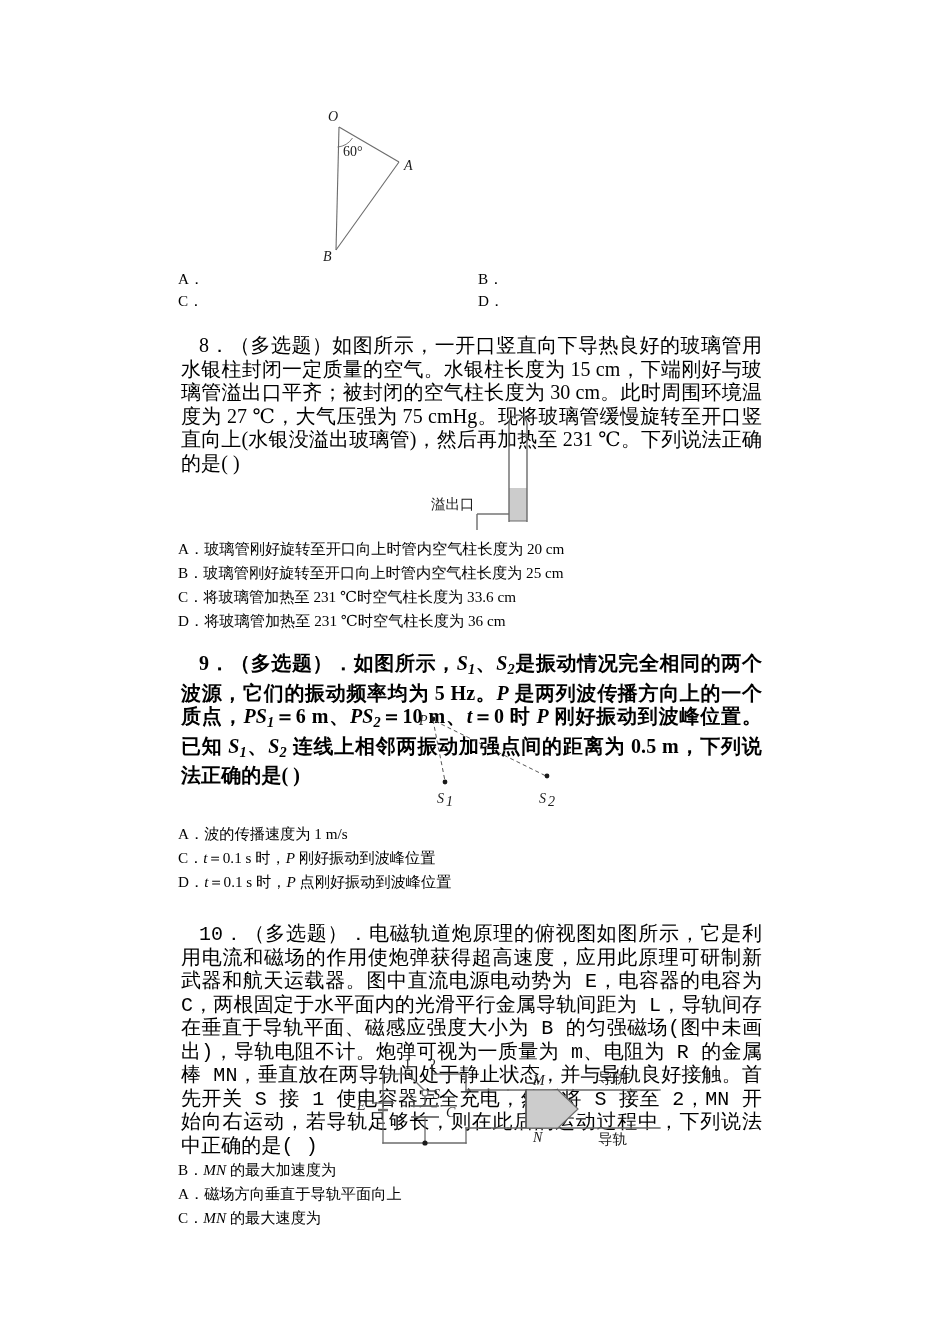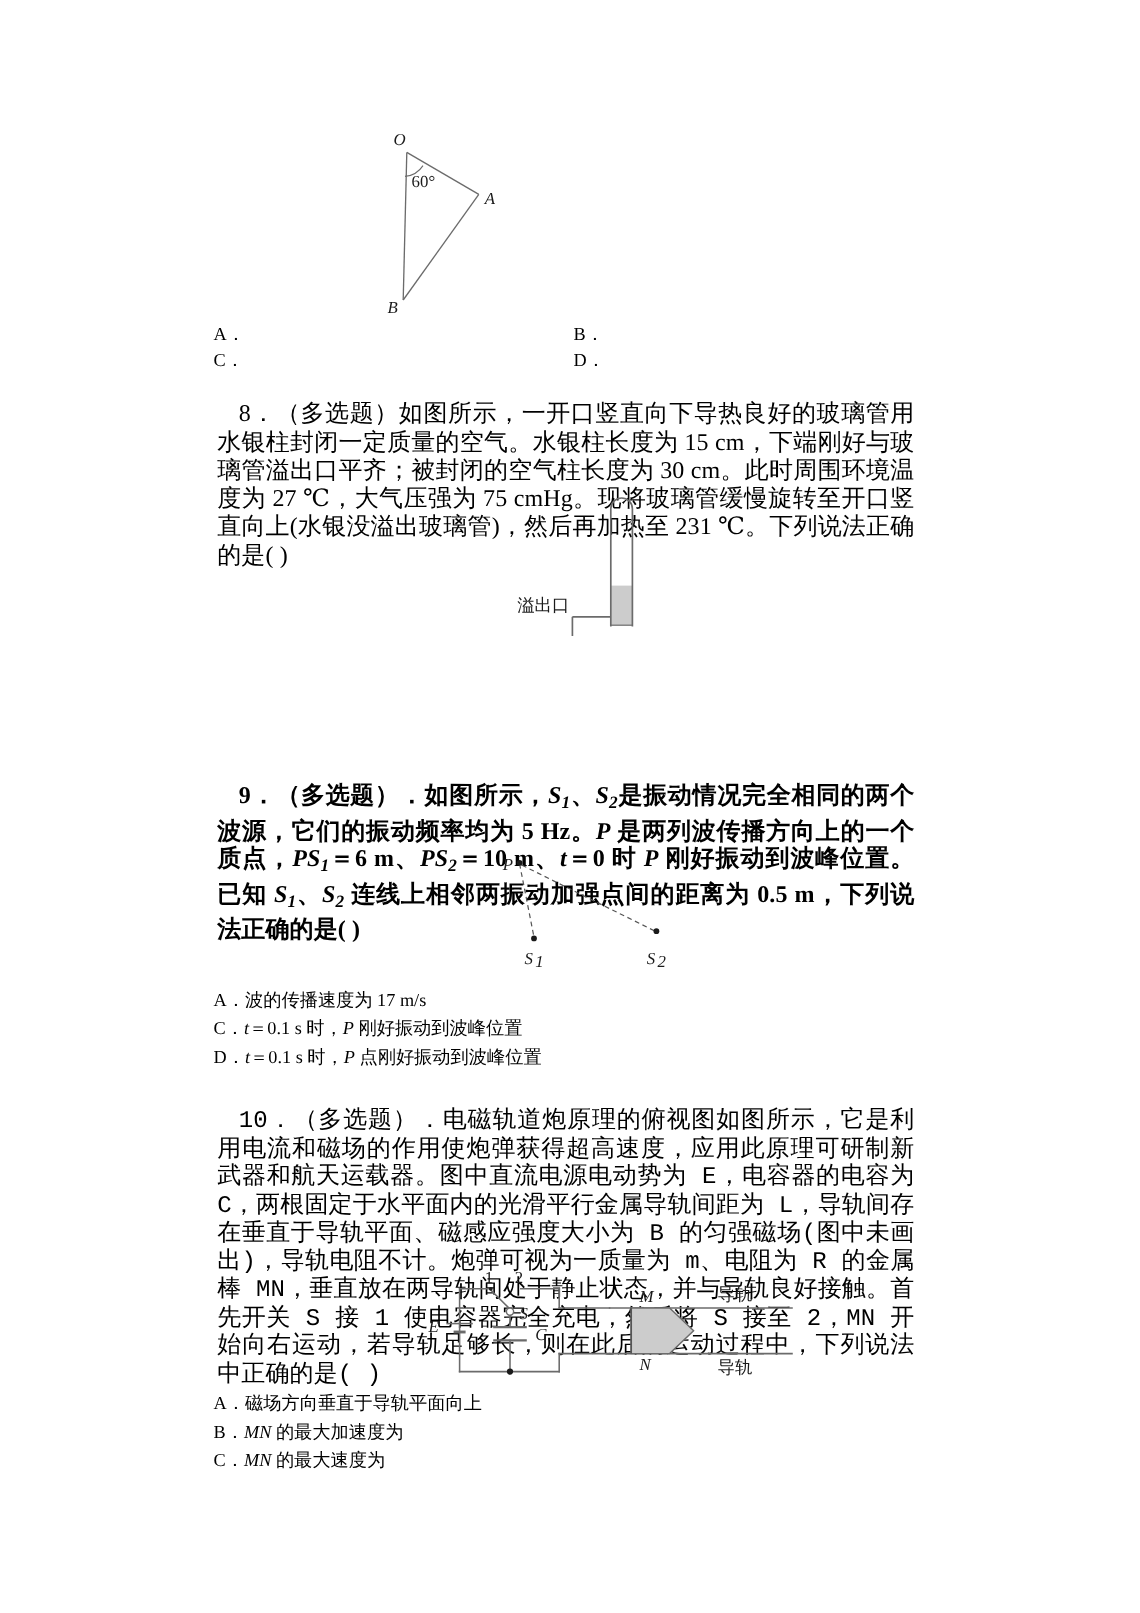--- a/index.html
+++ b/index.html
@@ -147,20 +147,26 @@
         <path d="M 166 112 L 166 14 A 9 9 0 0 1 184 14 L 184 112"></path>
 
         <line x1="134" y1="104" x2="166" y2="104"></line>
         <line x1="134" y1="104" x2="134" y2="120"></line>
         <line x1="166" y1="111" x2="184" y2="111" stroke-width="1"></line>
       </g>
       <text class="figlabel-cn" x="88" y="99">溢出口</text>
     </svg>
   </div>
 
+  <div class="block" id="q8-options">
+    <p class="opt">A．玻璃管刚好旋转至开口向上时管内空气柱长度为 20 cm</p>
+    <p class="opt">B．玻璃管刚好旋转至开口向上时管内空气柱长度为 25 cm</p>
+    <p class="opt">C．将玻璃管加热至 231 ℃时空气柱长度为 33.6 cm</p>
+    <p class="opt">D．将玻璃管加热至 231 ℃时空气柱长度为 36 cm</p>
+  </div>
 
   <div class="block" id="q9-text">
     <p class="qtext"><span class="indent"></span><span>9．</span><span>（多选题）．</span><span>如图所示，</span><span class="it">S</span><span class="it sub">1</span><span>、</span><span class="it">S</span><span class="it sub">2</span><span>是振动情况完全相同的两个波源，它们的振动频率均为 5 Hz。</span><span class="it">P</span><span> 是两列波传播方向上的一个质点，</span><span class="it">PS</span><span class="it sub">1</span><span>＝6 m、</span><span class="it">PS</span><span class="it sub">2</span><span>＝10 m、</span><span class="it">t</span><span>＝0 时 </span><span class="it">P</span><span> 刚好振动到波峰位置。已知 </span><span class="it">S</span><span class="it sub">1</span><span>、</span><span class="it">S</span><span class="it sub">2</span><span> 连线上相邻两振动加强点间的距离为 0.5 m，下列说法正确的是(        )</span></p>
   </div>
 
   <div class="block" id="q9-figure">
     <svg width="200" height="105" viewBox="0 0 200 105">
       <g stroke="#555" stroke-width="1" fill="none" stroke-dasharray="4 3">
         <line x1="38" y1="12" x2="50" y2="73"></line>
         <line x1="40" y1="13" x2="151" y2="68"></line>
@@ -170,21 +176,21 @@
       <circle cx="152" cy="68" r="2.4" fill="#1a1a1a"></circle>
       <text class="figlabel" x="24" y="17">P</text>
       <text class="figlabel" x="42" y="95">S</text>
       <text class="figlabel sub" x="51" y="98" font-size="10">1</text>
       <text class="figlabel" x="144" y="95">S</text>
       <text class="figlabel sub" x="153" y="98" font-size="10">2</text>
     </svg>
   </div>
 
   <div class="block" id="q9-options">
-    <p class="opt"><span>A．</span><span>波的传播速度为 17 m/s</span></p>
+    <p class="opt"><span>A．</span><span>波的传播速度为 1 m/s</span></p>
     <p class="opt"><span>C．</span><span class="it">t</span><span>＝0.1 s 时，</span><span class="it">P</span><span> 刚好振动到波峰位置</span></p>
     <p class="opt"><span>D．</span><span class="it">t</span><span>＝0.1 s 时，</span><span class="it">P</span><span> 点刚好振动到波峰位置</span></p>
   </div>
 
   <div class="block" id="q10-text">
     <p class="qtext"><span class="indent"></span><span>10．</span><span>（多选题）．</span><span>电磁轨道炮原理的俯视图如图所示，它是利用电流和磁场的作用使炮弹获得超高速度，应用此原理可研制新武器和航天运载器。图中直流电源电动势为 E，电容器的电容为 C，两根固定于水平面内的光滑平行金属导轨间距为 L，导轨间存在垂直于导轨平面、磁感应强度大小为 B 的匀强磁场(图中未画出)，导轨电阻不计。炮弹可视为一质量为 m、电阻为 R 的金属棒 MN，垂直放在两导轨间处于静止状态，并与导轨良好接触。首先开关 S 接 1 使电容器完全充电，然后将 S 接至 2，MN 开始向右运动，若导轨足够长，则在此后的运动过程中，下列说法中正确的是(        )</span></p>
   </div>
 
   <div class="block" id="q10-figure">
     <svg width="360" height="105" viewBox="0 0 360 105">
@@ -236,18 +242,18 @@
       <text class="figlabel" x="27" y="54">E</text>
       <text class="figlabel" x="116" y="61">C</text>
       <text class="figlabel" x="203" y="29">M</text>
       <text class="figlabel" x="203" y="86">N</text>
       <text class="figlabel-cn" x="268" y="27">导轨</text>
       <text class="figlabel-cn" x="268" y="88">导轨</text>
     </svg>
   </div>
 
   <div class="block" id="q10-options">
+    <p class="opt"><span>B．</span><span class="it">MN</span><span> 的最大加速度为</span></p>
     <p class="opt"><span>A．</span><span>磁场方向垂直于导轨平面向上</span></p>
-    <p class="opt"><span>B．</span><span class="it">MN</span><span> 的最大加速度为</span></p>
     <p class="opt"><span>C．</span><span class="it">MN</span><span> 的最大速度为</span></p>
   </div>
 
 </div>
 
 </body></html>

